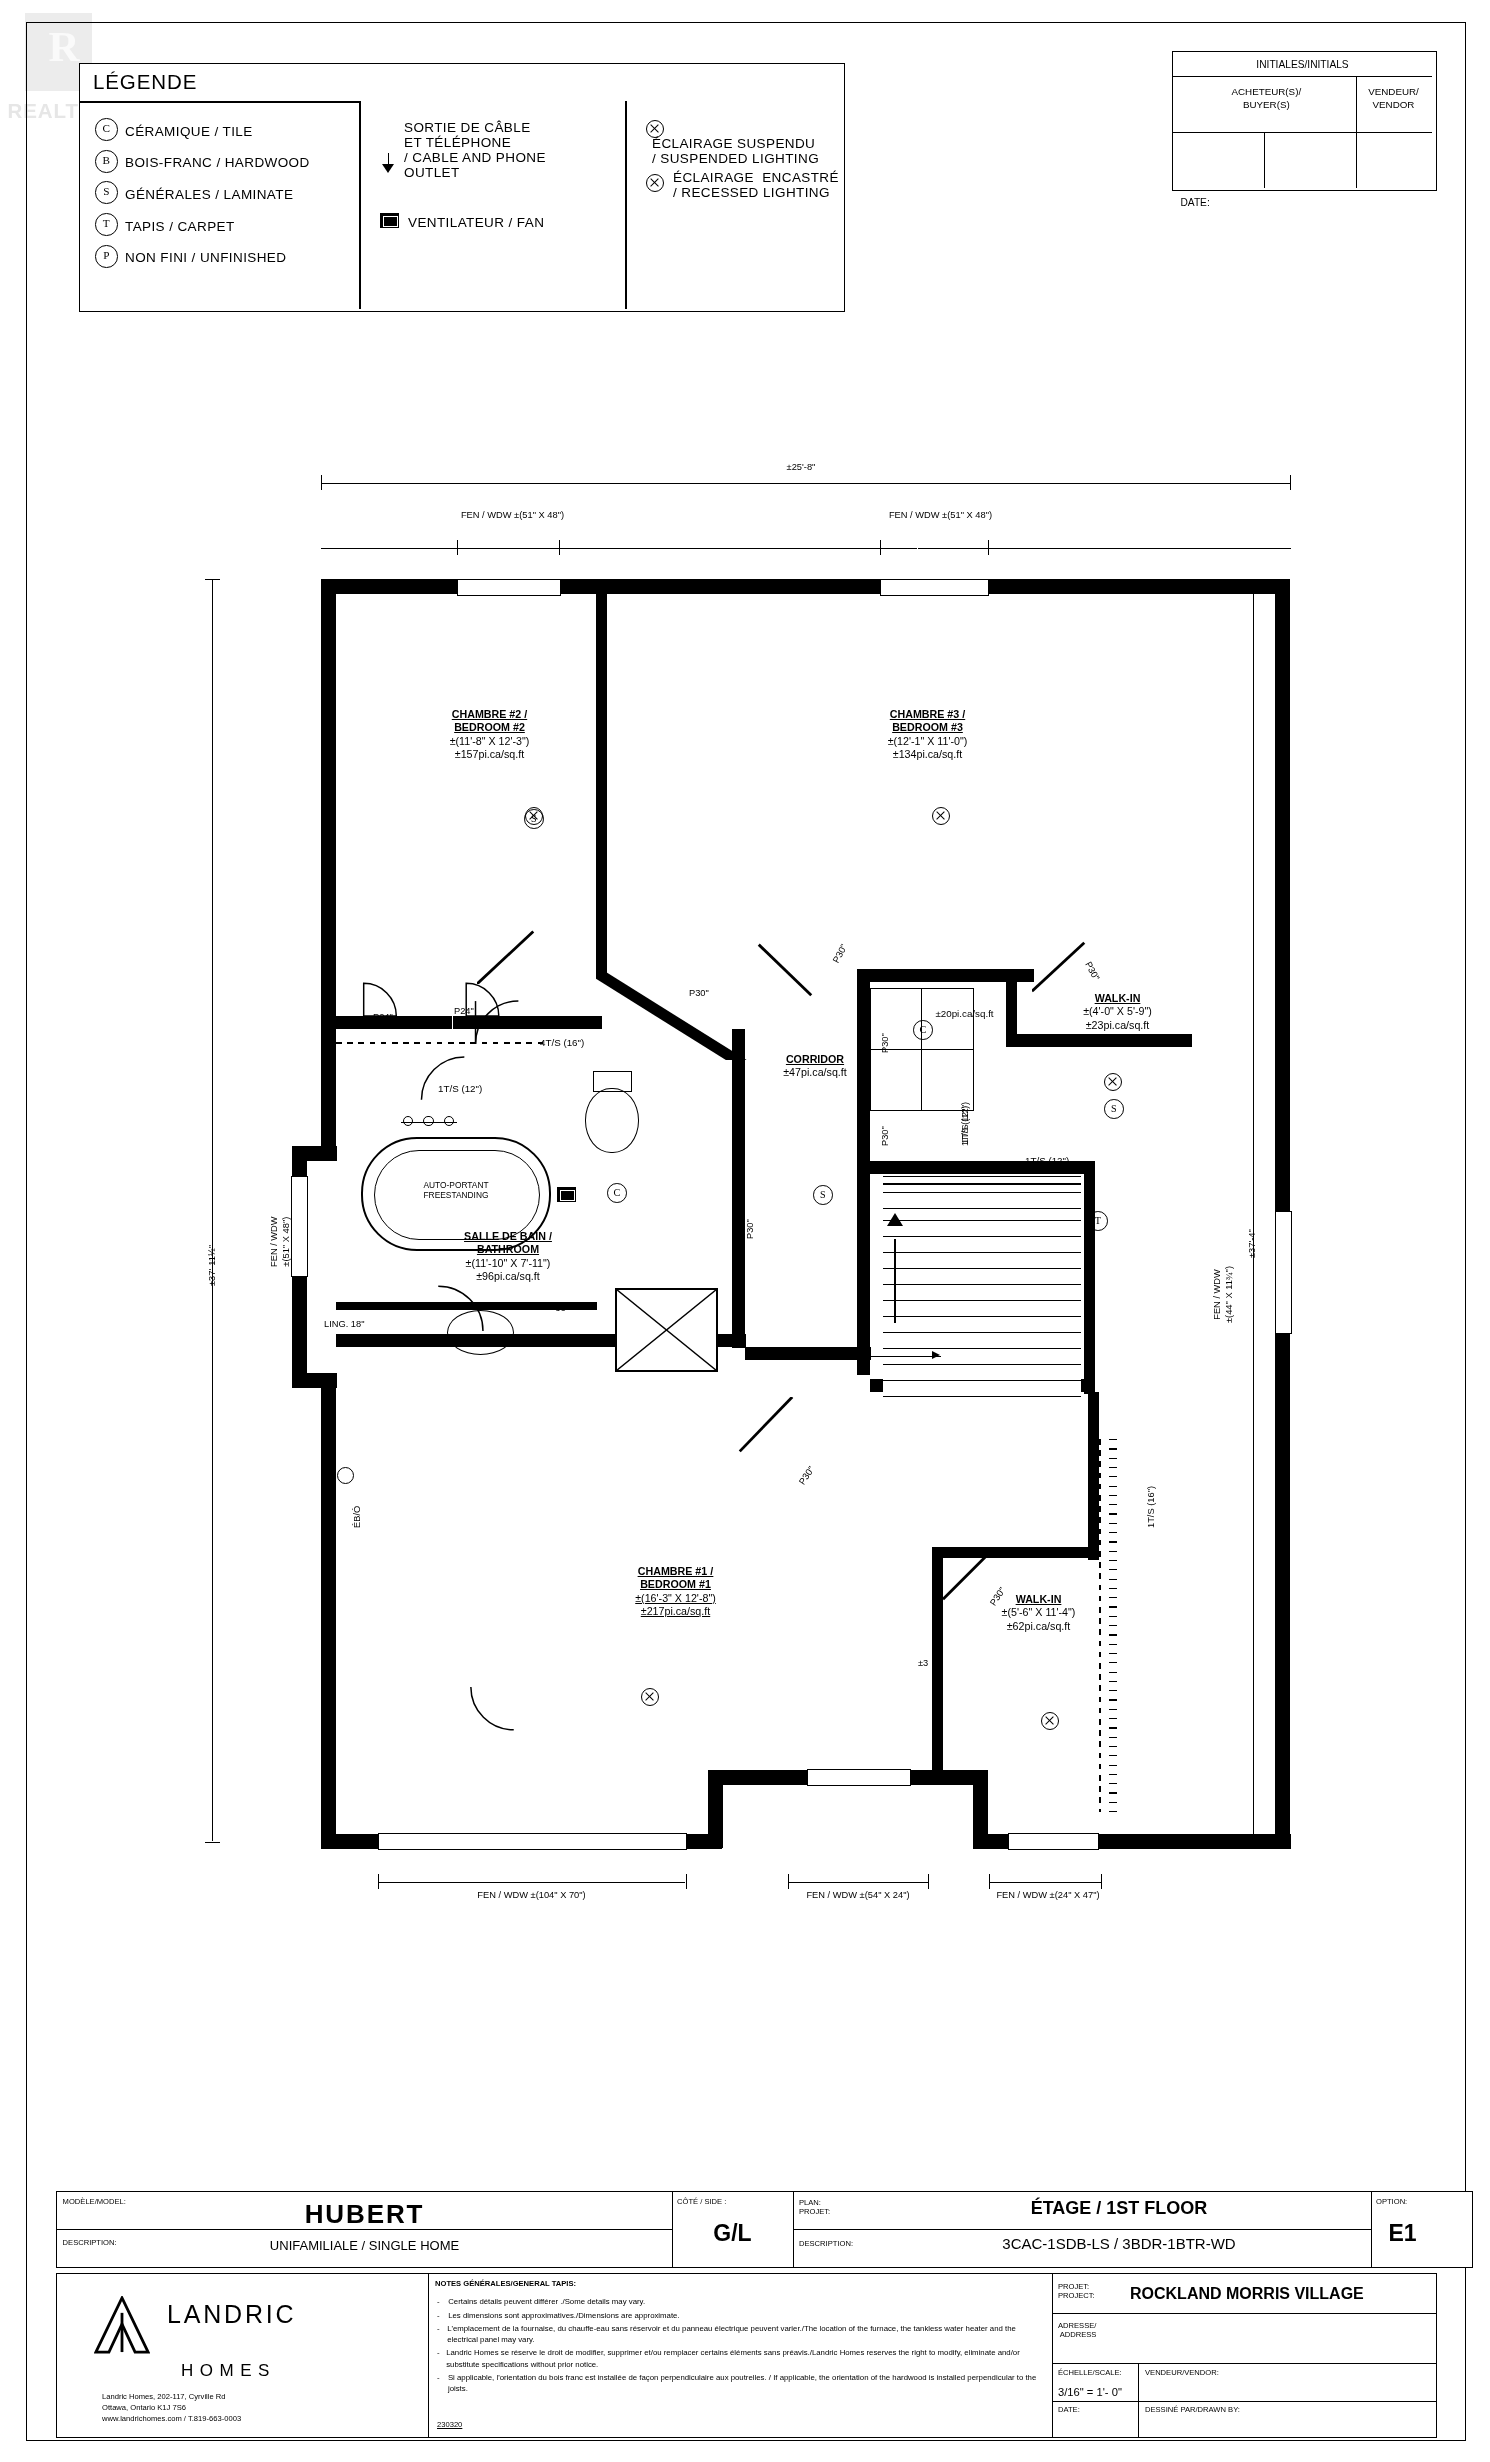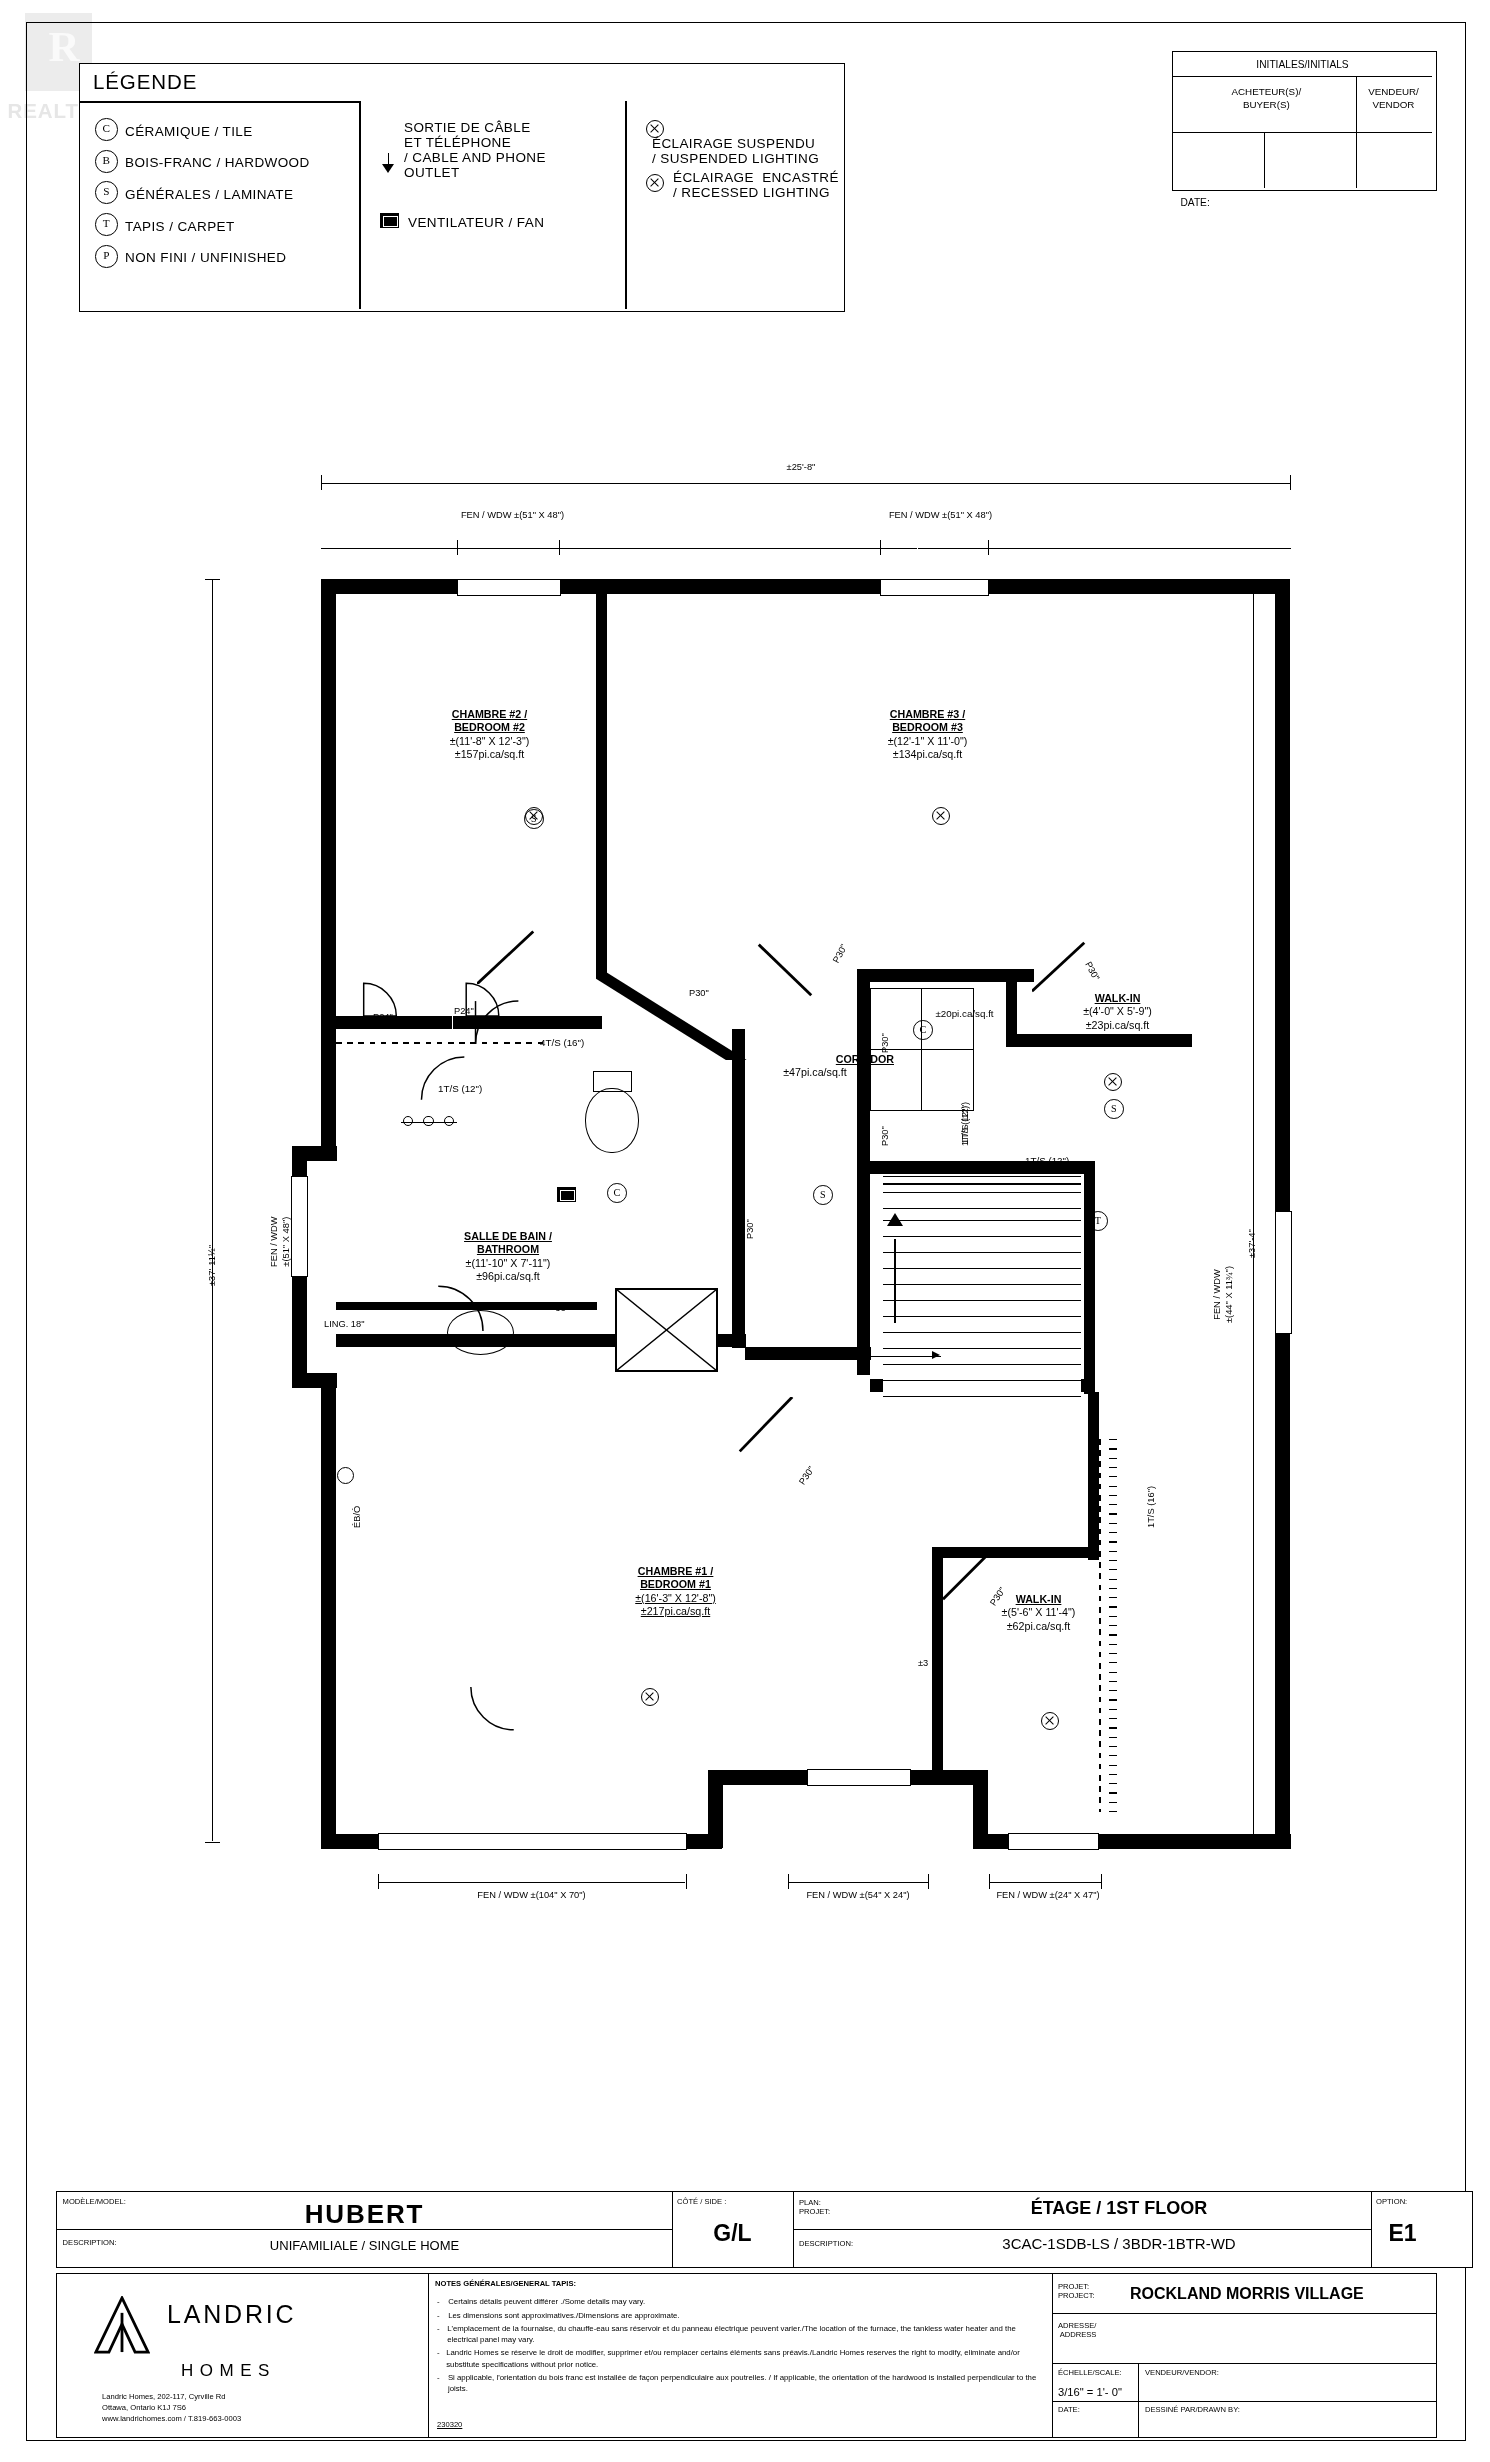--- a/index.html
+++ b/index.html
@@ -236,20 +236,25 @@
     <div class="abs" style="left:883px;top:1220px;width:198px;height:186px;background:repeating-linear-gradient(180deg,#000 0 1.2px,#fff 1.2px 16px);"></div>
 
     <div class="thin" style="left:894px;top:1239px;width:1.9px;height:84px;"></div>
     <div class="abs" style="left:887px;top:1213px;width:0;height:0;border-left:8.4px solid transparent;border-right:8.4px solid transparent;border-bottom:13px solid #000;"></div>
     <div class="txt" style="left:803px;top:1349px;font-size:9.8px;">E.B / DN</div>
     <div class="thin" style="left:866px;top:1356px;width:75px;height:0.9px;"></div>
     <div class="abs" style="left:932px;top:1351px;width:0;height:0;border-top:4.7px solid transparent;border-bottom:4.7px solid transparent;border-left:8.4px solid #000;"></div>
 
     <div class="abs" style="left:1109px;top:1439px;width:7.5px;height:373px;background:repeating-linear-gradient(180deg,#000 0 1.2px,#fff 1.2px 9.3px);"></div>
 
+    <div class="abs" style="left:361px;top:1137px;width:186px;height:110px;border:2.3px solid #000;border-radius:56px;">
+      <div class="abs" style="left:11.2px;top:11.2px;width:164px;height:88px;border:1.9px solid #000;border-radius:47px;"></div>
+      <div class="txt c" style="left:20.5px;top:41px;width:145px;font-size:8.4px;line-height:1.2;">AUTO-PORTANT
+FREESTANDING</div>
+    </div>
     <div class="abs" style="left:401px;top:1116px;width:56px;height:13px;">
       <div class="thin" style="left:0;top:5.6px;width:56px;height:1.9px;"></div>
       <div class="abs" style="left:1.9px;top:0;width:8.4px;height:8.4px;border:1.4px solid #000;border-radius:50%;"></div>
       <div class="abs" style="left:22.4px;top:0;width:8.4px;height:8.4px;border:1.4px solid #000;border-radius:50%;"></div>
       <div class="abs" style="left:43px;top:0;width:8.4px;height:8.4px;border:1.4px solid #000;border-radius:50%;"></div>
     </div>
 
     <div class="abs" style="left:447px;top:1310px;width:65px;height:43px;border:1.9px solid #000;border-radius:50%;"></div>
     <div class="txt" style="left:324px;top:1319px;font-size:9.3px;">LING. 18"</div>
     <div class="txt" style="left:555px;top:1302px;font-size:9.8px;">60"</div>
@@ -364,21 +369,21 @@
 BATHROOM</div>
       <div>±(11'-10" X 7'-11")</div>
       <div>±96pi.ca/sq.ft</div>
     </div>
     <div class="abs" style="left:557px;top:1187px;width:18.6px;height:15px;background:#000;">
       <div class="abs" style="left:2.8px;top:2.8px;width:13px;height:9.3px;border:0.9px solid #fff;"></div>
     </div>
     <div class="sym-letter" style="left:607px;top:1183px;">C</div>
 
     <div class="room" style="left:736px;top:1053px;width:158px;">
-      <div class="bold" style="text-decoration:underline;text-align:right;">CORRIDOR</div>
+      <div class="bold" style="text-decoration:underline;">CORRIDOR</div>
       <div>±47pi.ca/sq.ft</div>
     </div>
     <div class="sym-letter" style="left:813px;top:1185px;">S</div>
 
     <div class="room" style="left:890px;top:1008px;width:149px;font-size:9.8px;">
       <div>±20pi.ca/sq.ft</div>
     </div>
     <div class="sym-letter" style="left:913px;top:1020px;">C</div>
     <div class="txt rot" style="left:960px;top:1146px;font-size:8.9px;transform:rotate(-90deg);">1T/S (12")</div>
 

